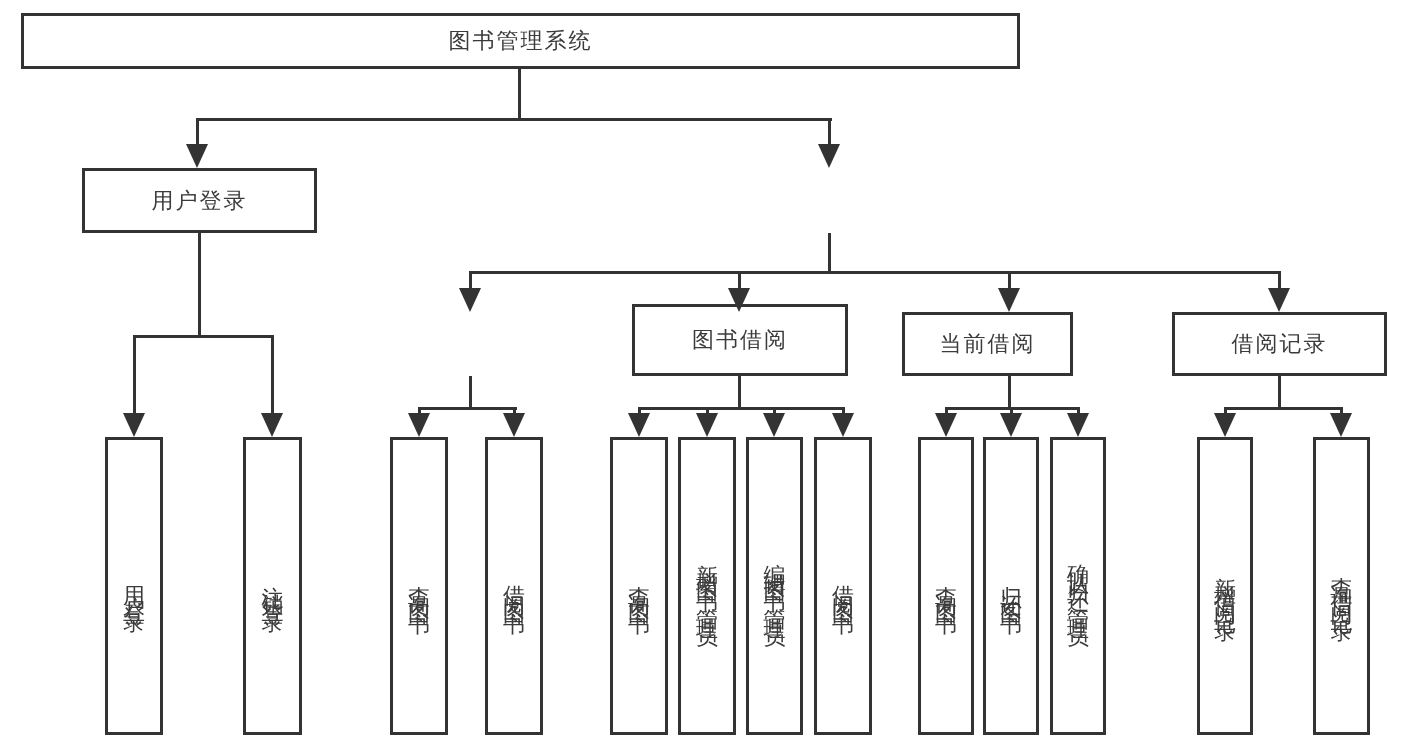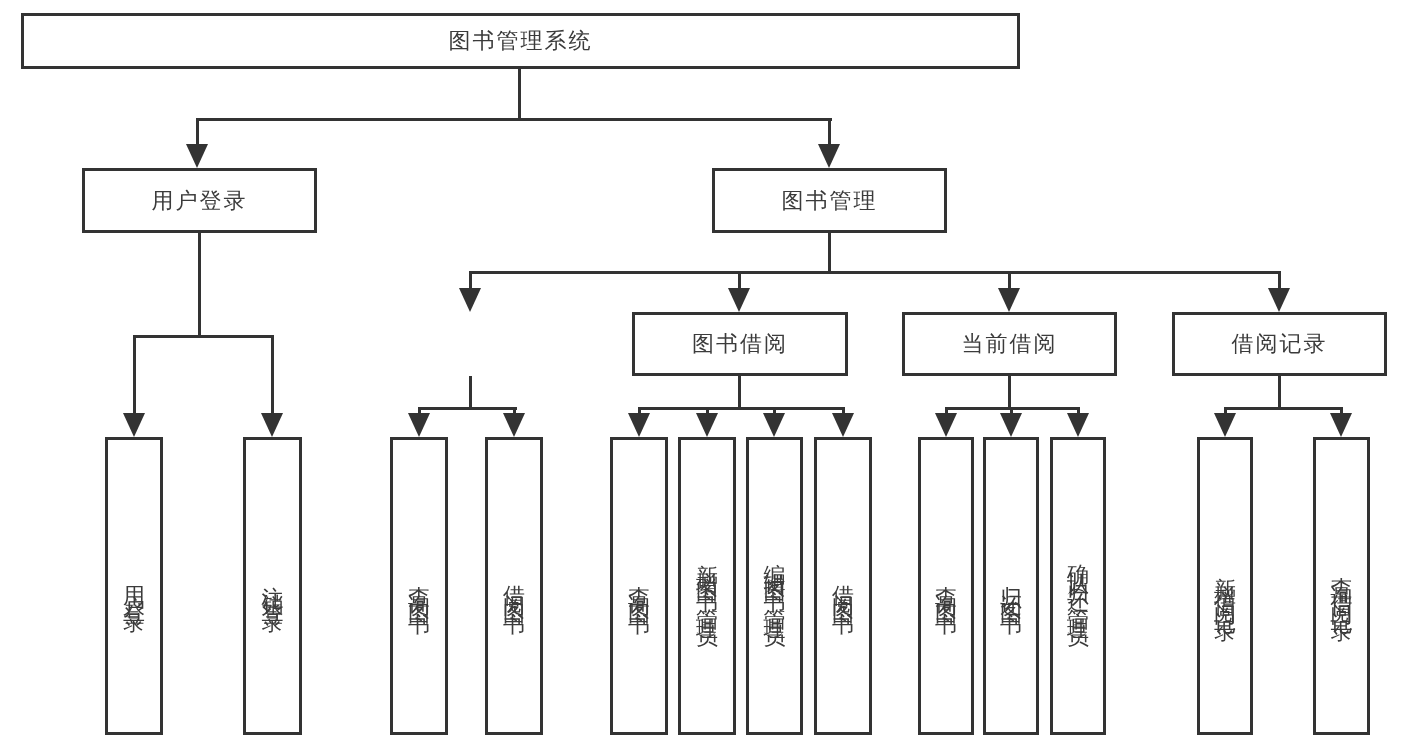--- a/index.html
+++ b/index.html
@@ -31,28 +31,25 @@
 
 <div class="canvas">
 
   <div class="b" style="left:21px;top:13px;width:999px;height:56px">
     <span>图书管理系统</span>
   </div>
 
   <div class="b" style="left:82px;top:168px;width:235px;height:65px">
     <span>用户登录</span>
   </div>
-  <div class="b" style="left:712px;top:168px;width:235px;height:65px">
-    <span>图书管理</span>
-  </div>
 
-  <div class="b" style="left:632px;top:312px;width:216px;height:64px">
+  <div class="b" style="left:632px;top:304px;width:216px;height:72px">
     <span>图书借阅</span>
   </div>
-  <div class="b" style="left:902px;top:312px;width:215px;height:64px">
+  <div class="b" style="left:902px;top:312px;width:171px;height:64px">
     <span>当前借阅</span>
   </div>
   <div class="b" style="left:1172px;top:312px;width:215px;height:64px">
     <span>借阅记录</span>
   </div>
 
   <div class="b lf" style="left:105px;top:437px;width:58px;height:298px">
     <span>用户登录</span>
   </div>
   <div class="b lf" style="left:243px;top:437px;width:59px;height:298px">

